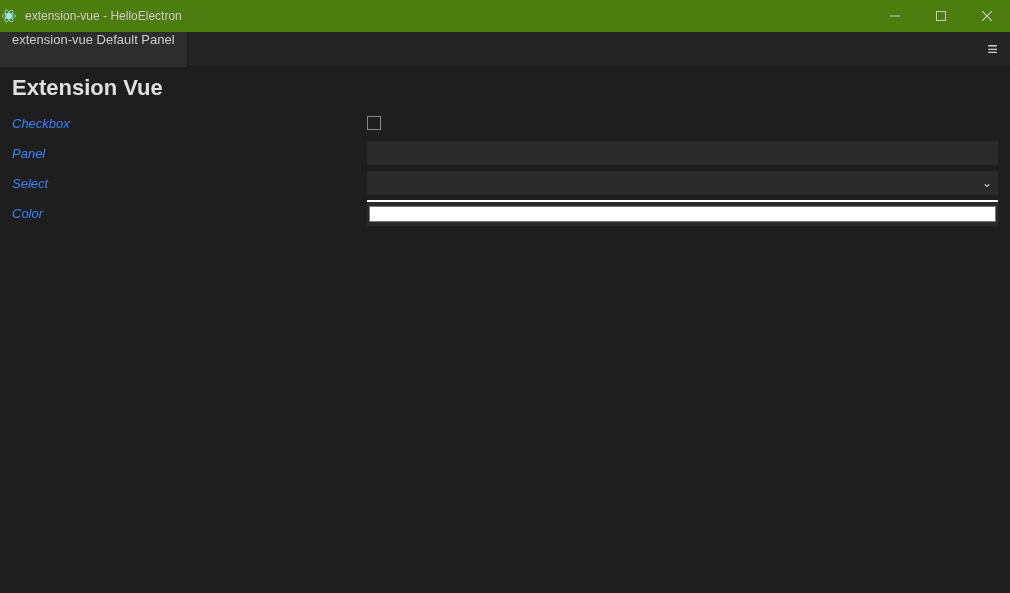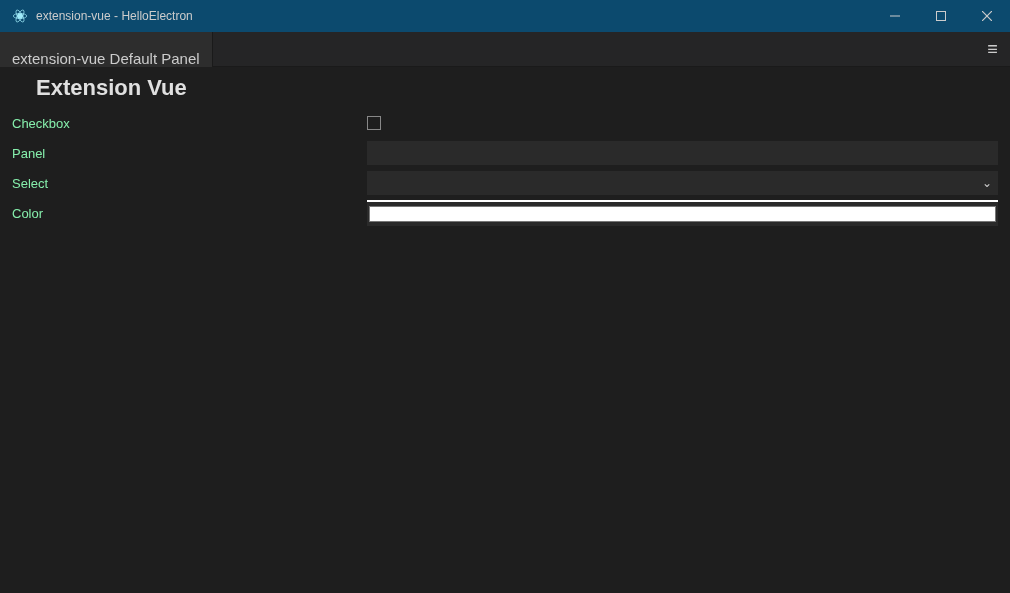--- a/index.html
+++ b/index.html
@@ -17,23 +17,23 @@
       overflow: hidden;
       display: flex;
       flex-direction: column;
     }
 
     
     .title-bar {
       display: flex;
       align-items: center;
       justify-content: space-between;
-      background: #0c4a6e;
+      background: #4d7c0f;
       height: 32px;
-      padding: 0 0 0 12px;
+      padding: 0 0 0 1px;
       flex-shrink: 0;
       user-select: none;
     }
 
     .title-bar-left {
       display: flex;
       align-items: center;
       gap: 8px;
     }
 
@@ -87,24 +87,24 @@
       align-items: center;
       justify-content: space-between;
       background: #252526;
       height: 35px;
       flex-shrink: 0;
       border-bottom: 1px solid #1a1a1a;
     }
 
     .tab {
       display: flex;
-      align-items: flex-end;
+      align-items: flex-start;
       height: 35px;
       padding: 0 12px;
-      font-size: 15px;
+      font-size: 13px;
       color: #cccccc;
       background: #2d2d2d;
       border-right: 1px solid #1a1a1a;
       cursor: pointer;
     }
 
     .tab.active {
       background: #2d2d2d;
     }
 
@@ -126,35 +126,35 @@
       background: #1e1e1e;
       padding: 8px 12px;
       overflow: hidden;
     }
 
     .page-title {
       font-size: 22px;
       font-weight: 600;
       color: #e0e0e0;
       margin-bottom: 8px;
-      margin-left: 24px;
     }
 
     .form-row {
       display: flex;
       align-items: center;
       min-height: 28px;
       margin-bottom: 2px;
     }
 
     .form-label {
       width: 355px;
       font-size: 13px;
-      color: #86efac;
+      color: #3b82f6;
       flex-shrink: 0;
+      font-style: italic;
     }
 
     .form-control-wrap {
       flex: 1;
     }
 
     
     .checkbox-input {
       width: 14px;
       height: 14px;

